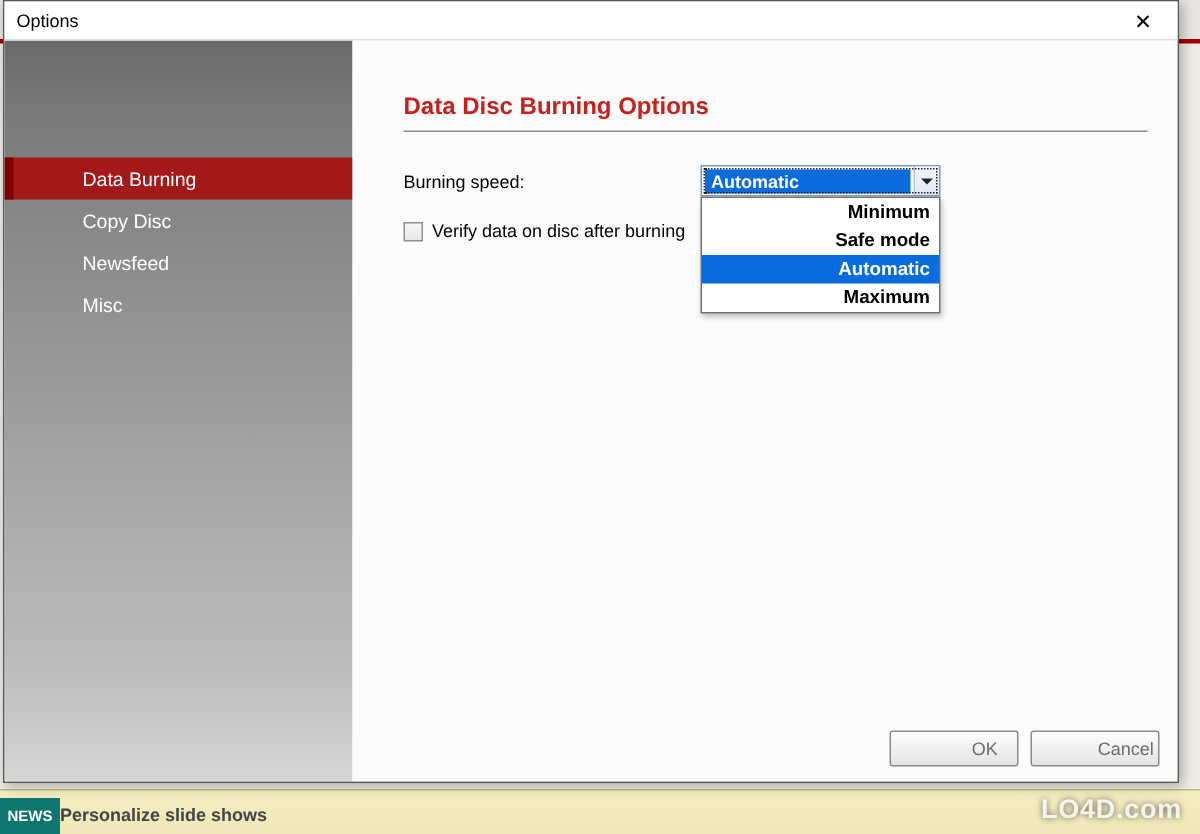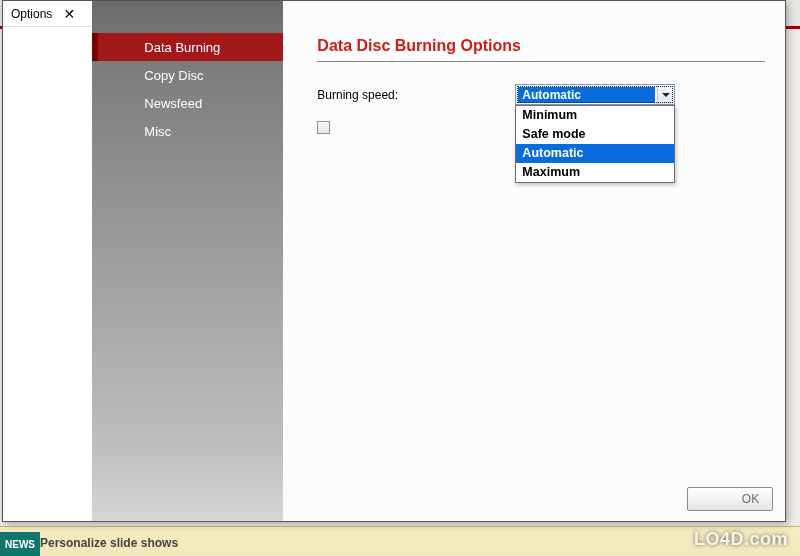--- a/index.html
+++ b/index.html
@@ -46,21 +46,21 @@
     font-size:10px; display:flex; align-items:center; justify-content:center;
   }
   .window {
     position: absolute;
     left: 2px; top: 0px;
     width: 784px; height: 522px;
     background: #fff;
     border: 1px solid #555;
     box-shadow: 2px 2px 8px rgba(0,0,0,0.3);
     display: flex;
-    flex-direction: row;
+    flex-direction: column;
   }
   .titlebar {
     height: 26px;
     background: #fff;
     border-bottom: 1px solid #ddd;
     display: flex;
     align-items: center;
     padding: 0 6px 0 8px;
     font-size: 12px;
     color: #000;
@@ -73,23 +73,23 @@
     color: #000;
     cursor: pointer;
   }
   .body {
     flex: 1;
     display: flex;
     position: relative;
     overflow: hidden;
   }
   .sidebar {
-    width: 191px;
+    width: 232px;
     background: linear-gradient(180deg, #6a6a6a 0%, #7a7a7a 10%, #8c8c8c 30%, #bdbdbd 85%, #d6d6d6 100%);
-    padding-top: 32px;
+    padding-top: 78px;
     color: #fff;
   }
   .side-item {
     height: 28px;
     padding-left: 46px;
     display: flex;
     align-items: center;
     font-size: 13px;
     color: #fff;
     cursor: pointer;
@@ -171,20 +171,21 @@
     box-shadow: 1px 2px 4px rgba(0,0,0,0.25);
     z-index: 10;
   }
   .dropdown-item {
     padding: 1px 6px;
     font-size: 12.5px;
     font-weight: bold;
     color: #000;
     cursor: pointer;
     line-height: 17px;
+    text-align: right;
   }
   .dropdown-item.selected {
     background: #0a6bdc;
     color: #fff;
   }
   .check-row {
     display: flex;
     align-items: center;
     font-size: 12px;
   }
@@ -275,23 +276,25 @@
               <div class="dropdown-item">Minimum</div>
               <div class="dropdown-item">Safe mode</div>
               <div class="dropdown-item selected">Automatic</div>
               <div class="dropdown-item">Maximum</div>
             </div>
           </div>
         </div>
 
         <div class="check-row">
           <div class="checkbox"></div>
+          <span>Verify data on disc after burning</span>
         </div>
 
         <div class="button-bar">
           <div class="btn">OK</div>
+          <div class="btn">Cancel</div>
         </div>
       </div>
     </div>
   </div>
 
   <div class="watermark">LO4D.com</div>
 </div>
 
 </body></html>

